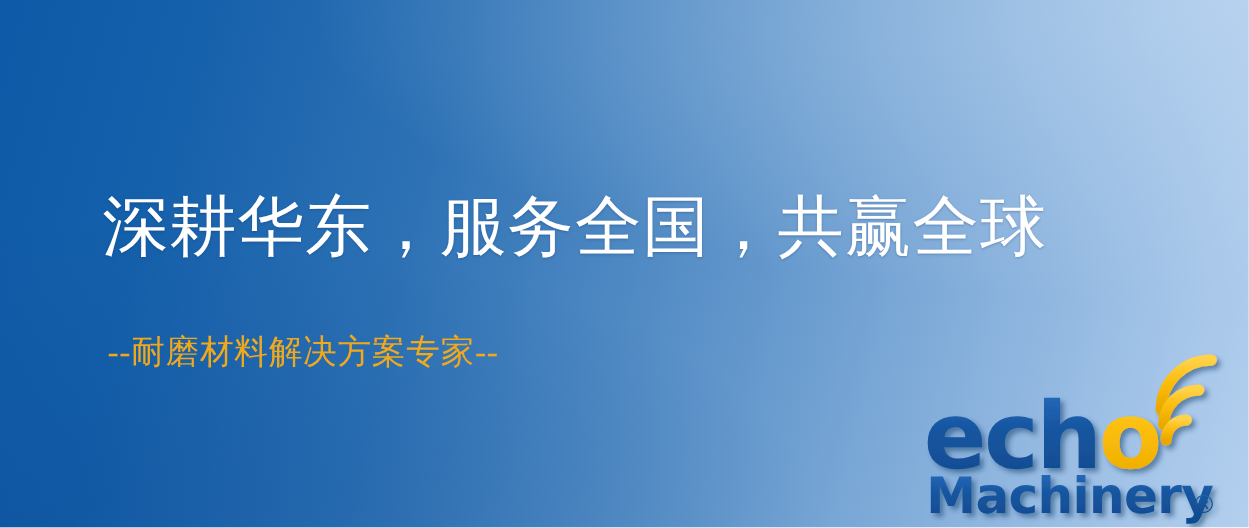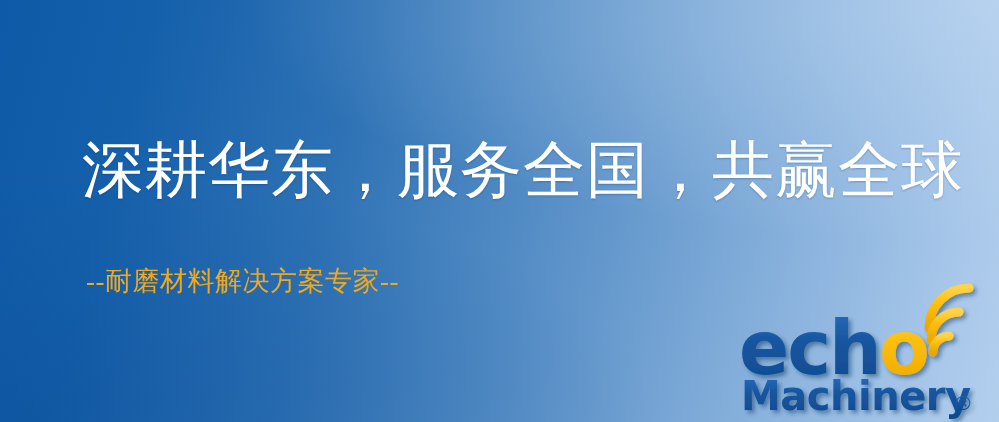--- a/index.html
+++ b/index.html
@@ -31,23 +31,23 @@
     position: absolute;
     inset: 0;
     background:
       radial-gradient(130% 100% at 100% 0%, rgba(200,222,245,0.55) 0%, rgba(200,222,245,0.0) 58%),
       radial-gradient(120% 110% at 0% 100%, rgba(10,75,150,0.40) 0%, rgba(10,75,150,0.0) 55%);
   }
 
   #headline {
     position: absolute;
     left: 82px;
-    top: 137px;
+    top: 154px;
     font-family: "Liberation Serif", "DejaVu Serif", serif;
-    font-size: 62px;
+    font-size: 53px;
     line-height: 1.08;
     color: #ffffff;
     white-space: nowrap;
     letter-spacing: 1px;
     text-shadow: 0 1px 2px rgba(0,40,90,0.28);
   }
 
   #subtitle {
     position: absolute;
     left: 86px;

